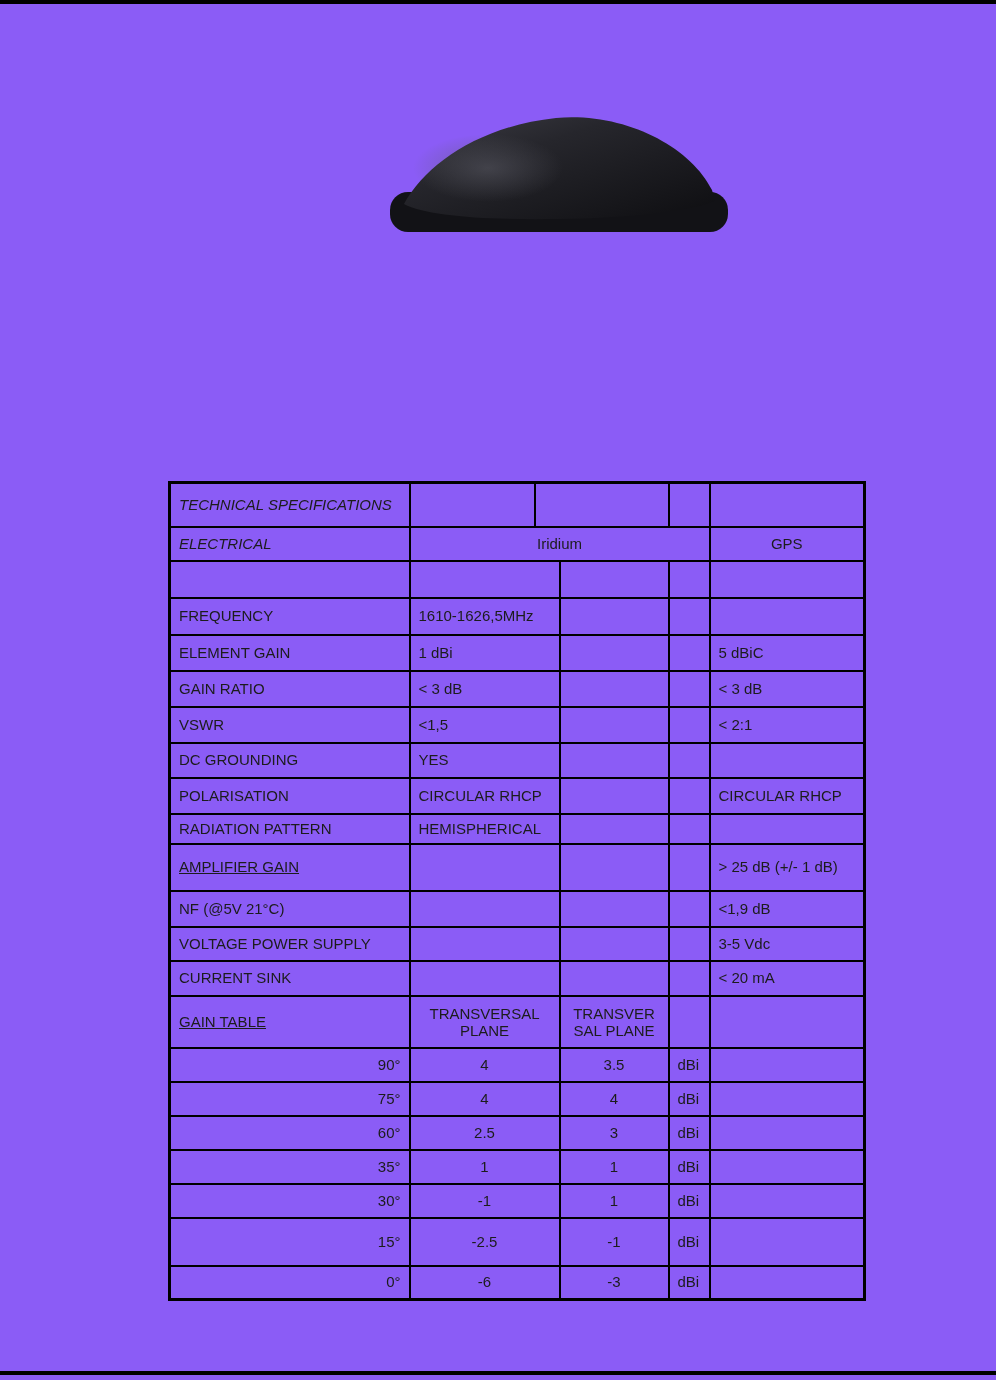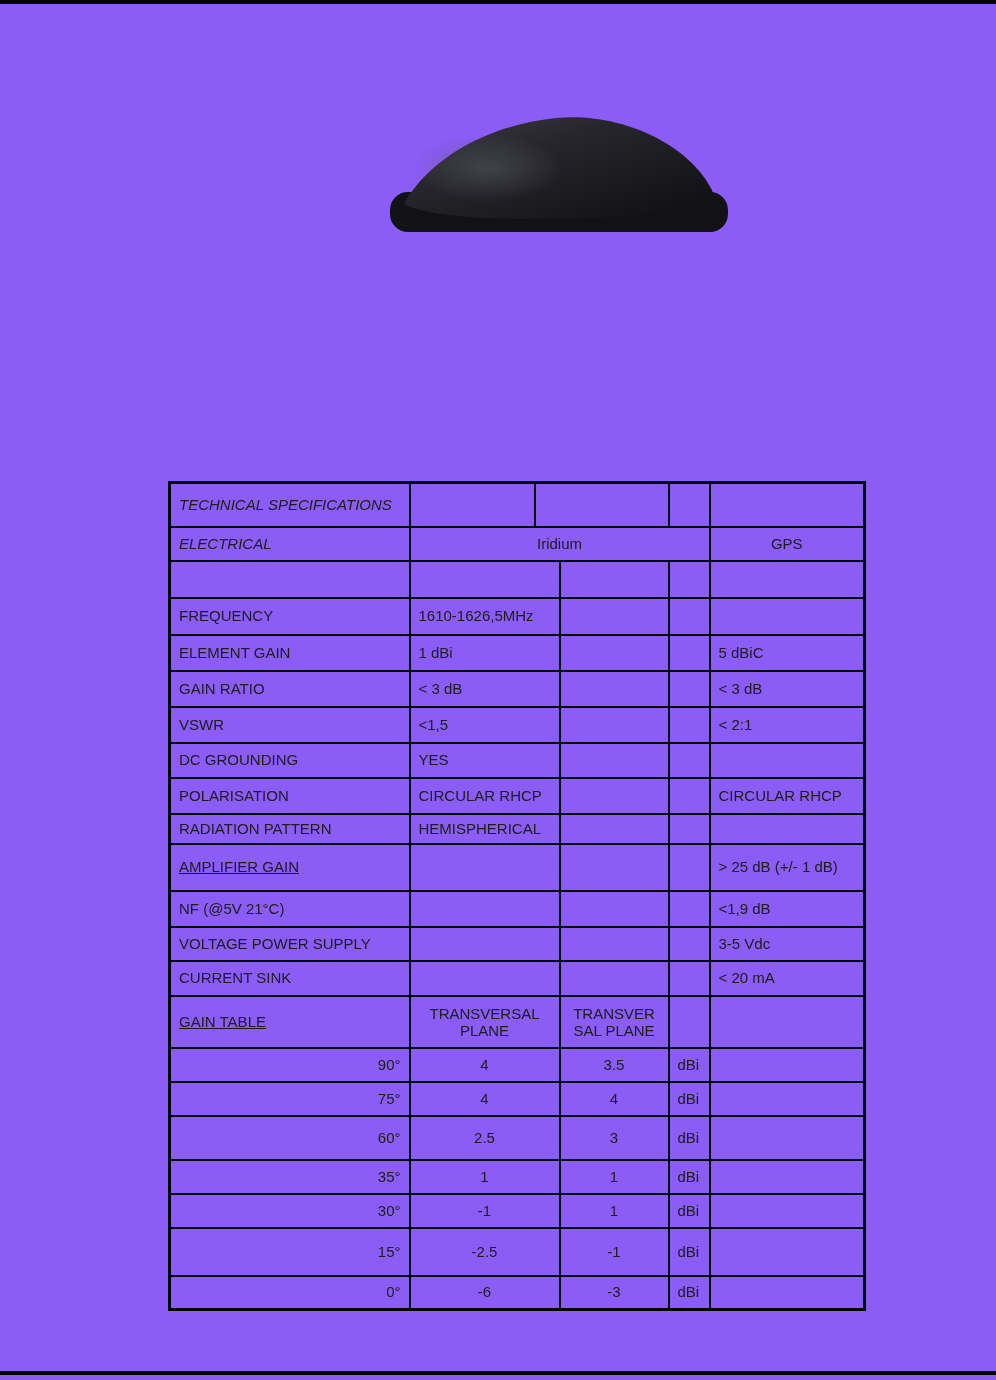--- a/index.html
+++ b/index.html
@@ -228,21 +228,21 @@
     </tr>
 
     <tr style="height:34px">
       <td class="ang">75°</td>
       <td colspan="2" class="num">4</td>
       <td class="num">4</td>
       <td class="unit">dBi</td>
       <td></td>
     </tr>
 
-    <tr style="height:44px">
+    <tr style="height:34px">
       <td class="ang">60°</td>
       <td colspan="2" class="num">2.5</td>
       <td class="num">3</td>
       <td class="unit">dBi</td>
       <td></td>
     </tr>
 
     <tr style="height:34px">
       <td class="ang">35°</td>
       <td colspan="2" class="num">1</td>

